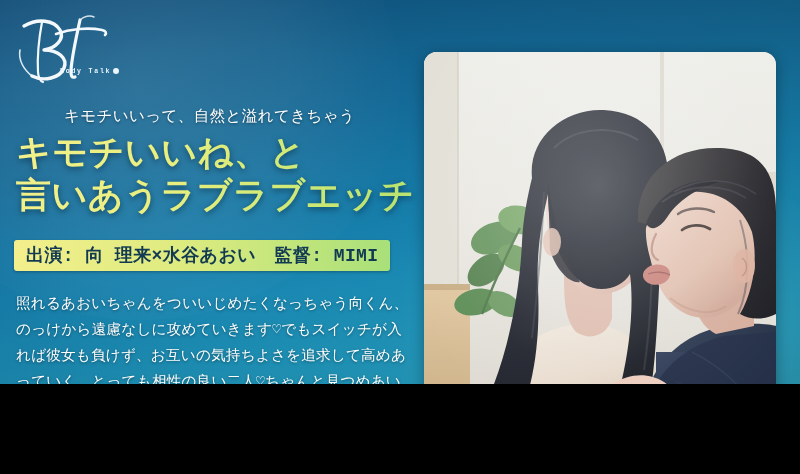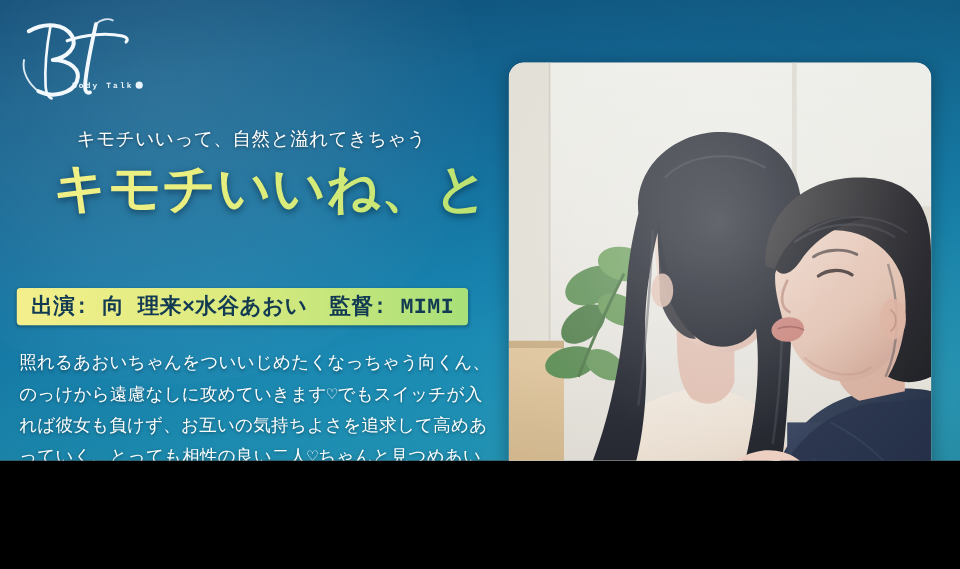--- a/index.html
+++ b/index.html
@@ -102,31 +102,30 @@
     letter-spacing: 0.4px;
     text-shadow: 0 1px 3px rgba(0,0,0,0.45);
     white-space: nowrap;
     margin-left: 48px;
   }
   .title {
     position: absolute;
     left: 16px;
     top: 134px;
     width: 420px;
-    font-size: 44px;
+    font-size: 35px;
     font-weight: 700;
     line-height: 1.24;
     letter-spacing: 0.5px;
     background: linear-gradient(95deg, #f2f08a 0%, #e9ef7f 35%, #cfe977 65%, #b3e06e 100%);
     -webkit-background-clip: text;
     background-clip: text;
     color: transparent;
     -webkit-text-fill-color: transparent;
     filter: drop-shadow(0 2px 3px rgba(0,20,40,0.55));
-    text-align: center;
   }
   .title span { display: block; white-space: nowrap; }
 
   .credits {
     position: absolute;
     left: 14px;
     top: 240px;
     display: inline-block;
     padding: 3px 12px 4px 12px;
     border-radius: 3px;
@@ -191,20 +190,21 @@
         <path d="M68 12 C 72 8, 78 7, 82 9" stroke-width="1.5" opacity="0.85"></path>
       </g>
     </svg>
     <div class="logo-word"><span>Body Talk</span><span class="logo-reg"></span></div>
   </div>
 
   <div class="subtitle">キモチいいって、自然と溢れてきちゃう</div>
 
   <div class="title">
     <span>キモチいいね、と</span>
+    <span>言いあうラブラブエッチ</span>
   </div>
 
   <div class="credits">出演: 向 理来×水谷あおい　監督: MIMI</div>
 
   <div class="body-copy">照れるあおいちゃんをついいじめたくなっちゃう向くん、のっけから遠慮なしに攻めていきます♡でもスイッチが入れば彼女も負けず、お互いの気持ちよさを追求して高めあっていく、とっても相性の良い二人♡ちゃんと見つめあいながら「キモチいい」と伝えあうことが二人のエッチのスパイスになっているのがわかります♡</div>
 
   <div class="photo-frame">
     <svg width="352" height="384" viewBox="0 0 352 384">
       <defs>
         <linearGradient id="wall" x1="0" y1="0" x2="0" y2="1">

